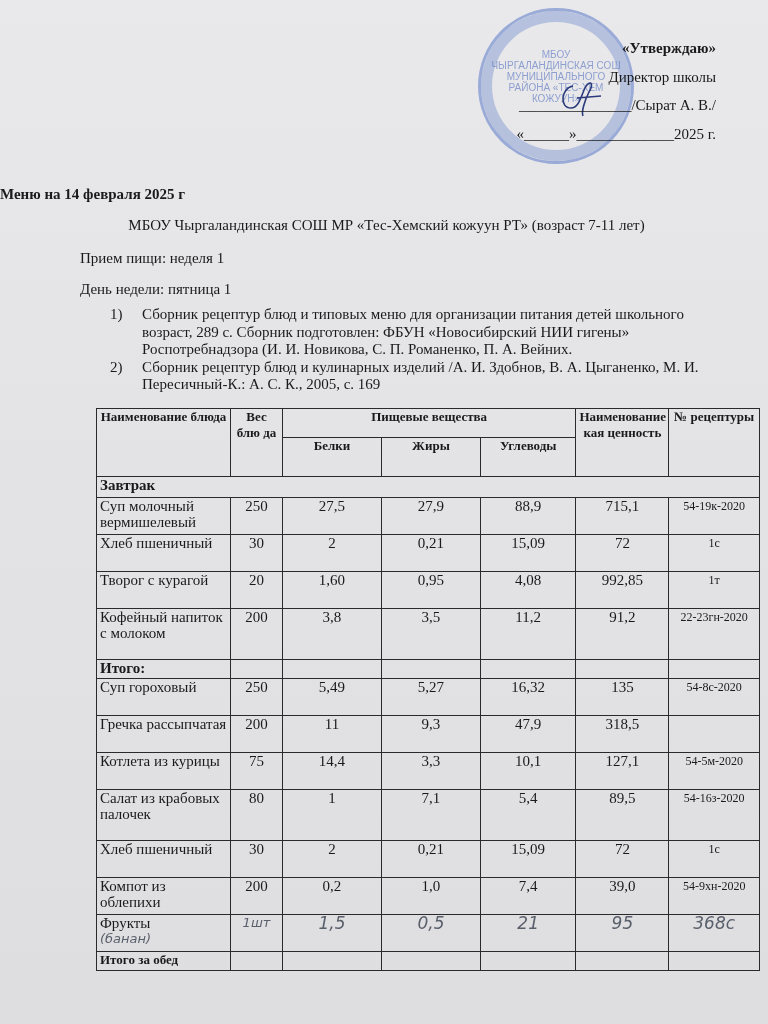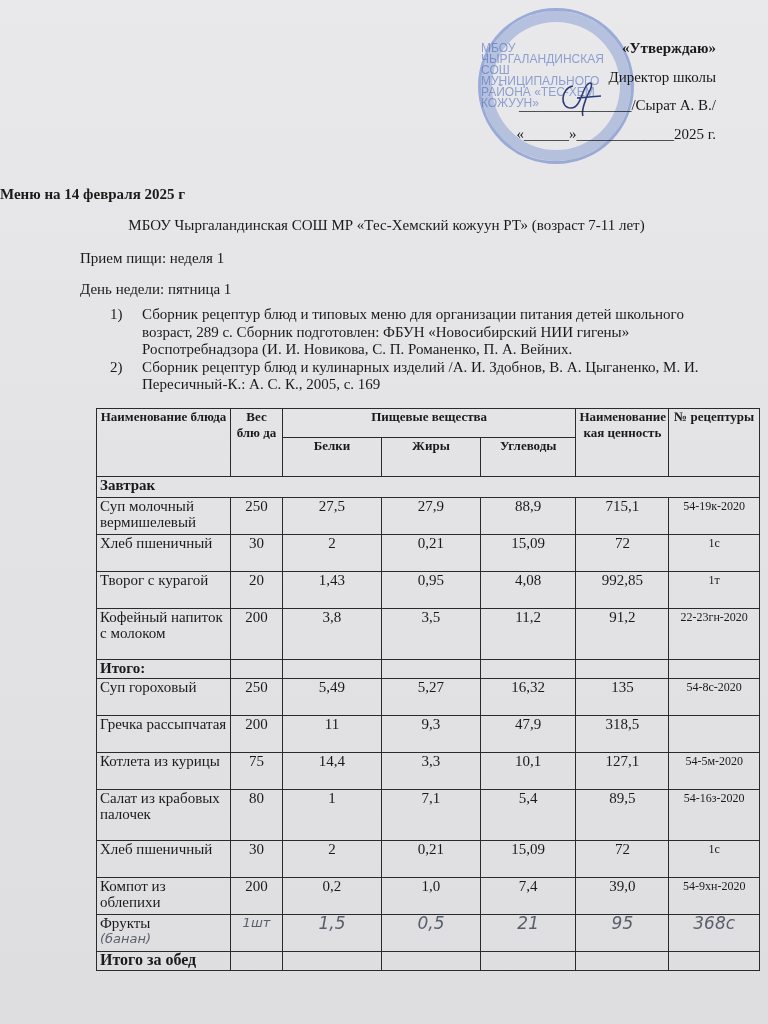--- a/index.html
+++ b/index.html
@@ -12,22 +12,22 @@
     }
     .page { position: absolute; inset: 0; }
 
     
     .approval { position: absolute; right: 52px; top: 34px; text-align: right; font-size: 15px; line-height: 28.5px; }
     .approval .approve { font-weight: bold; }
     .stamp {
       position: absolute; left: 478px; top: 8px; width: 150px; height: 150px;
       border-radius: 50%; border: 3px solid rgba(90,120,200,0.55);
       box-shadow: inset 0 0 0 9px rgba(255,255,255,0), inset 0 0 0 11px rgba(90,120,200,0.35);
-      color: rgba(80,110,190,0.6); font-family: "Liberation Sans", sans-serif; font-size: 12px;
-      text-align: left; display: flex; flex-direction: column; justify-content: center; align-items: center;
+      color: rgba(80,110,190,0.6); font-family: "Liberation Sans", sans-serif; font-size: 10px;
+      text-align: center; display: flex; flex-direction: column; justify-content: center; align-items: center;
       line-height: 11px; pointer-events: none;
     }
     .stamp .inner { margin-top: -20px; }
     .signature {
       position: absolute; left: 555px; top: 78px; width: 50px; height: 40px;
       pointer-events: none;
     }
 
     .title { position: absolute; left: 0; right: 0; top: 186px; text-align: left; font-weight: bold; font-size: 15px; }
     .org { position: absolute; left: 0; right: 0; top: 217px; text-align: center; font-size: 15px; padding-left: 5px; }
@@ -145,21 +145,21 @@
       <td class="num">30</td>
       <td class="num">2</td>
       <td class="num">0,21</td>
       <td class="num">15,09</td>
       <td class="num">72</td>
       <td class="recipe">1с</td>
     </tr>
     <tr class="r2">
       <td class="name">Творог с курагой</td>
       <td class="num">20</td>
-      <td class="num">1,43</td>
+      <td class="num">1,60</td>
       <td class="num">0,95</td>
       <td class="num">4,08</td>
       <td class="num">992,85</td>
       <td class="recipe">1т</td>
     </tr>
     <tr class="r3">
       <td class="name">Кофейный напиток с молоком</td>
       <td class="num">200</td>
       <td class="num">3,8</td>
       <td class="num">3,5</td>
@@ -240,21 +240,21 @@
       </td>
       <td class="num hand" style="font-size:13px;">1шт</td>
       <td class="num hand">1,5</td>
       <td class="num hand">0,5</td>
       <td class="num hand">21</td>
       <td class="num hand">95</td>
       <td class="num hand">368с</td>
     </tr>
 
     <tr class="blank">
-      <td class="section" style="font-size:16px;">Итого за обед</td>
+      <td class="section" style="font-size:13px;">Итого за обед</td>
       <td></td>
           <td></td>
           <td></td>
       <td></td>
           <td></td>
           <td></td>
     </tr>
   </tbody>
     </table>
 </div>

